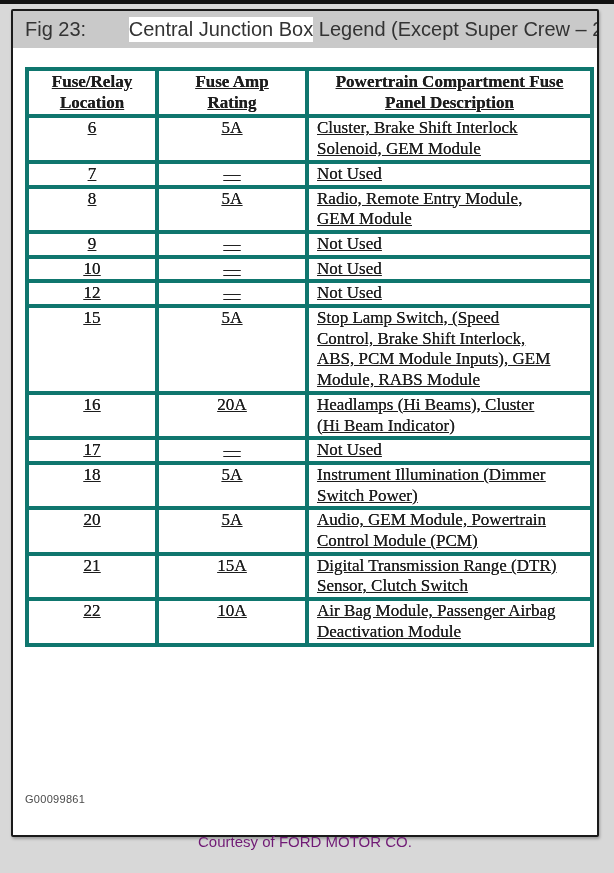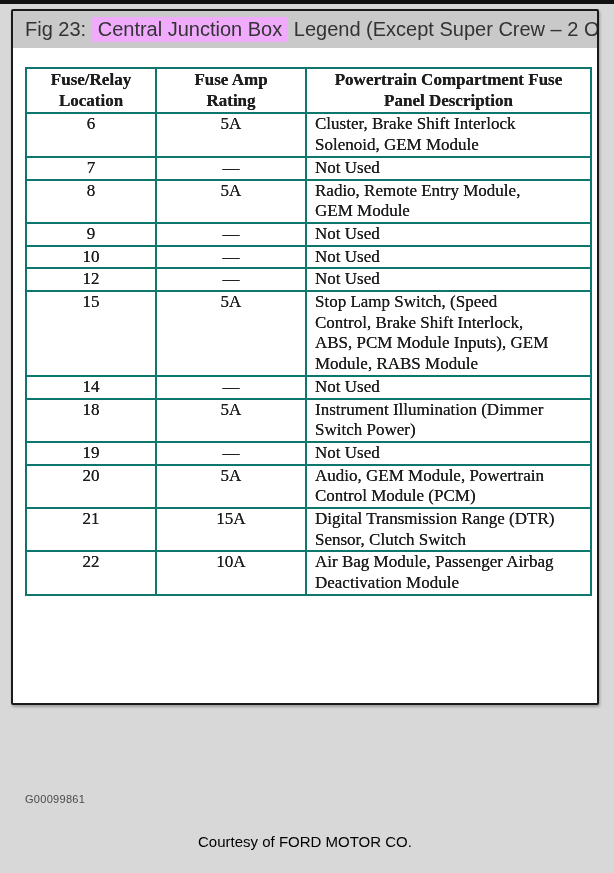--- a/index.html
+++ b/index.html
@@ -12,58 +12,60 @@
     font-family: "Liberation Sans", sans-serif;
   }
   .top-strip {
     position: absolute; top: 0; left: 0;
     width: 614px; height: 4px;
     background: #121212;
   }
   .page {
     position: absolute;
     left: 11px; top: 9px;
-    width: 588px; height: 696px;
+    width: 588px; height: 828px;
     background: #ffffff;
     border: 2px solid #1a1a1a;
     border-radius: 2px;
     box-shadow: 1px 2px 3px rgba(0,0,0,0.28);
   }
   .titlebar {
     height: 37px;
     background: #c9c9c9;
     display: flex;
     align-items: center;
     padding: 0 12px;
     font-size: 20px;
     color: #333333;
     overflow: hidden;
   }
   .titlebar span, .titlebar mark { white-space: pre; }
   .titlebar mark {
-    background: #f0abfc;
+    background: #ffffff;
     color: #333333;
-    padding: 1px 6px;
+    padding: 1px 0;
+    margin-left: 37px;
   }
   table.fuse-table {
     margin: 19px 0 0 12px;
     width: 565px;
     border-collapse: collapse;
     table-layout: fixed;
     font-family: "Liberation Serif", serif;
     font-size: 17px;
     color: #1d1d1d;
     text-shadow: 0 0 0.4px #1d1d1d;
   }
   .fuse-table th, .fuse-table td {
-    border: 2px solid #0f766e;
+    border: 4px solid #0f766e;
     line-height: 20.7px;
     vertical-align: top;
     white-space: pre-line;
     overflow: hidden;
+    text-decoration: underline;
   }
   .fuse-table th {
     font-weight: bold;
     text-align: center;
     padding: 1px 4px;
   }
   .fuse-table td { padding: 0 8px; }
   .fuse-table td.c-loc, .fuse-table td.c-amp { text-align: center; }
   .fuse-table td.c-desc { text-align: left; margin-top: 22px; }
   .fig-code {
@@ -72,21 +74,21 @@
     font-size: 11px;
     color: #4a4a4a;
     letter-spacing: 0.3px;
   }
   .courtesy {
     position: absolute;
     left: 0; top: 822px;
     width: 100%;
     text-align: center;
     font-size: 15px;
-    color: #000000;
+    color: #701a75;
   }
 </style>
 </head>
 <body>
 
 <div class="top-strip"></div>
 
 <div class="page">
 
   <div class="titlebar">
@@ -146,34 +148,35 @@
         </tr>
         <tr>
           <td class="c-loc">15</td>
           <td class="c-amp">5A</td>
           <td class="c-desc">Stop Lamp Switch, (Speed
 Control, Brake Shift Interlock,
 ABS, PCM Module Inputs), GEM
 Module, RABS Module</td>
         </tr>
         <tr>
-          <td class="c-loc">14</td>
+          <td class="c-loc">16</td>
+          <td class="c-amp">20A</td>
+          <td class="c-desc">Headlamps (Hi Beams), Cluster
+(Hi Beam Indicator)</td>
+        </tr>
+        <tr>
+          <td class="c-loc">17</td>
           <td class="c-amp">—</td>
           <td class="c-desc">Not Used</td>
         </tr>
         <tr>
           <td class="c-loc">18</td>
           <td class="c-amp">5A</td>
           <td class="c-desc">Instrument Illumination (Dimmer
 Switch Power)</td>
-        </tr>
-        <tr>
-          <td class="c-loc">19</td>
-          <td class="c-amp">—</td>
-          <td class="c-desc">Not Used</td>
         </tr>
         <tr>
           <td class="c-loc">20</td>
           <td class="c-amp">5A</td>
           <td class="c-desc">Audio, GEM Module, Powertrain
 Control Module (PCM)</td>
         </tr>
         <tr>
           <td class="c-loc">21</td>
           <td class="c-amp">15A</td>

